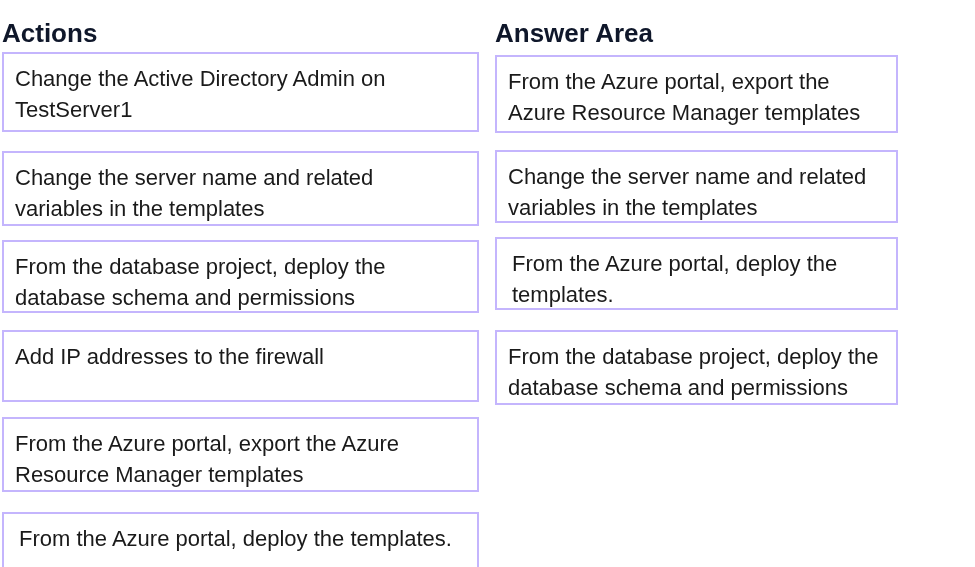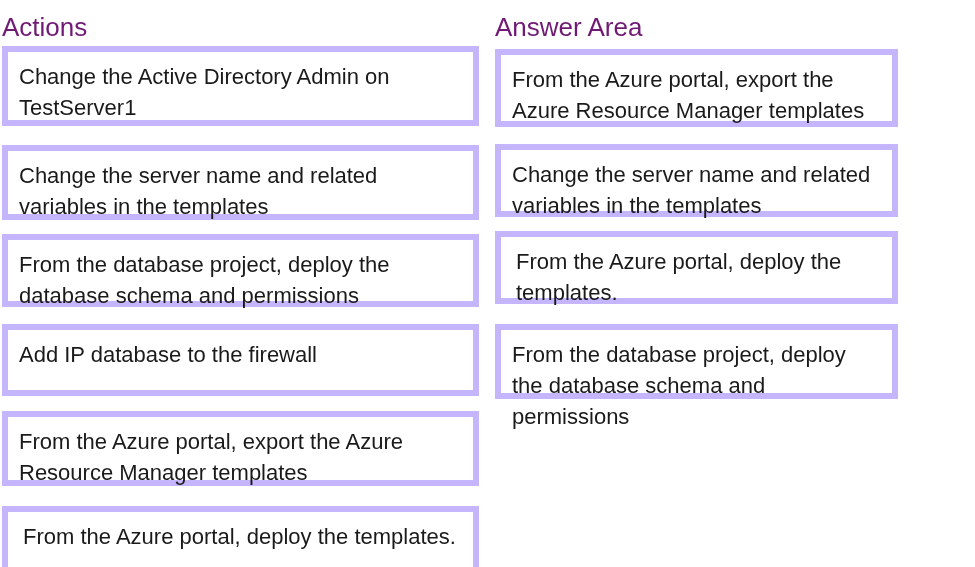--- a/index.html
+++ b/index.html
@@ -17,31 +17,31 @@
     color: #1a1a1a;
   }
   .col {
     position: absolute;
     top: 0;
   }
   .col-left  { left: 2px;   width: 477px; }
   .col-right { left: 495px; width: 403px; }
   .col h2 {
     margin: 0;
-    padding-top: 14px;
+    padding-top: 20px;
     font-size: 26px;
     line-height: 26px;
-    font-weight: normal;
-    color: #701a75;
+    font-weight: bold;
+    color: #0f172a;
     letter-spacing: 0px;
   }
   .box {
     box-sizing: border-box;
     background: #ffffff;
-    border: 6px solid #c4b5fd;
+    border: 2px solid #c4b5fd;
     padding: 9px 10px 0 11px;
     font-size: 22px;
     line-height: 31px;
     color: #1a1a1a;
   }
   
   .col-left .box:nth-of-type(1) { margin-top: 6px;  height: 80px; }
   .col-left .box:nth-of-type(2) { margin-top: 19px; height: 75px; }
   .col-left .box:nth-of-type(3) { margin-top: 14px; height: 73px; }
   .col-left .box:nth-of-type(4) { margin-top: 17px; height: 72px; }
@@ -56,21 +56,21 @@
 </head>
 <body>
 
 <div class="canvas">
 
   <div class="col col-left">
     <h2>Actions</h2>
     <div class="box">Change the Active Directory Admin on TestServer1</div>
     <div class="box">Change the server name and related variables in the templates</div>
     <div class="box">From the database project, deploy the database schema and permissions</div>
-    <div class="box">Add IP database to the firewall</div>
+    <div class="box">Add IP addresses to the firewall</div>
     <div class="box">From the Azure portal, export the Azure Resource Manager templates</div>
     <div class="box">From the Azure portal, deploy the templates.</div>
   </div>
 
   <div class="col col-right">
     <h2>Answer Area</h2>
     <div class="box">From the Azure portal, export the Azure Resource Manager templates</div>
     <div class="box">Change the server name and related variables in the templates</div>
     <div class="box">From the Azure portal, deploy the templates.</div>
     <div class="box">From the database project, deploy the database schema and permissions</div>

